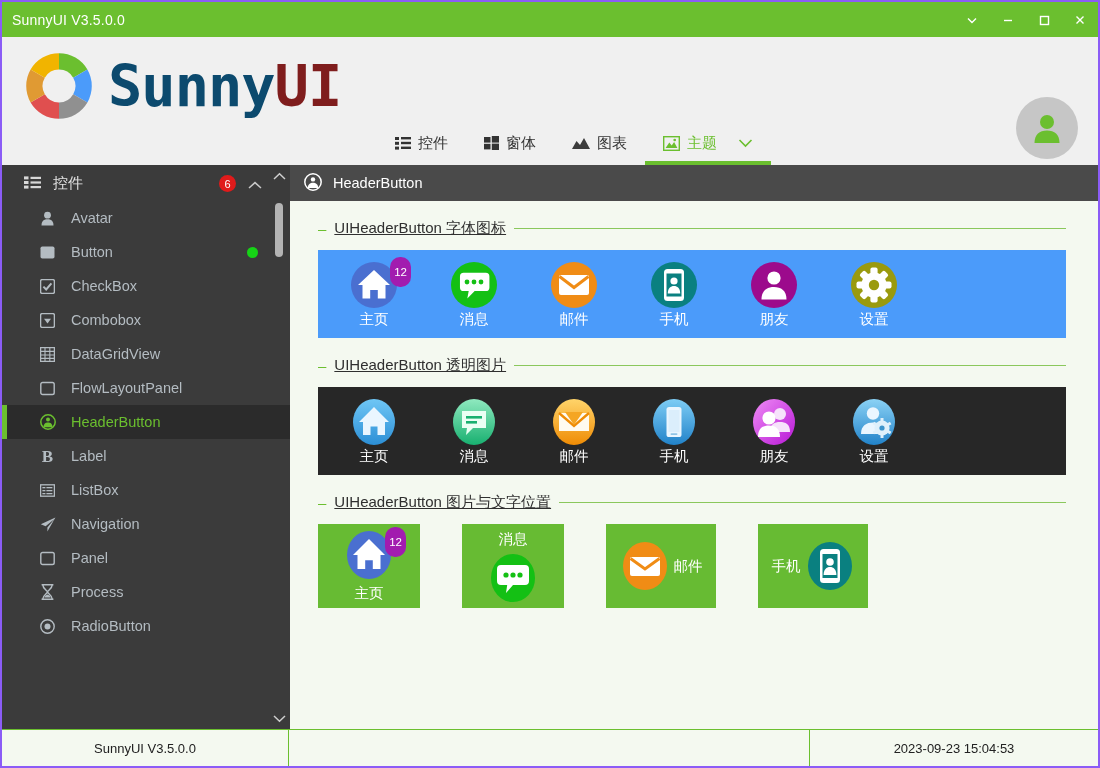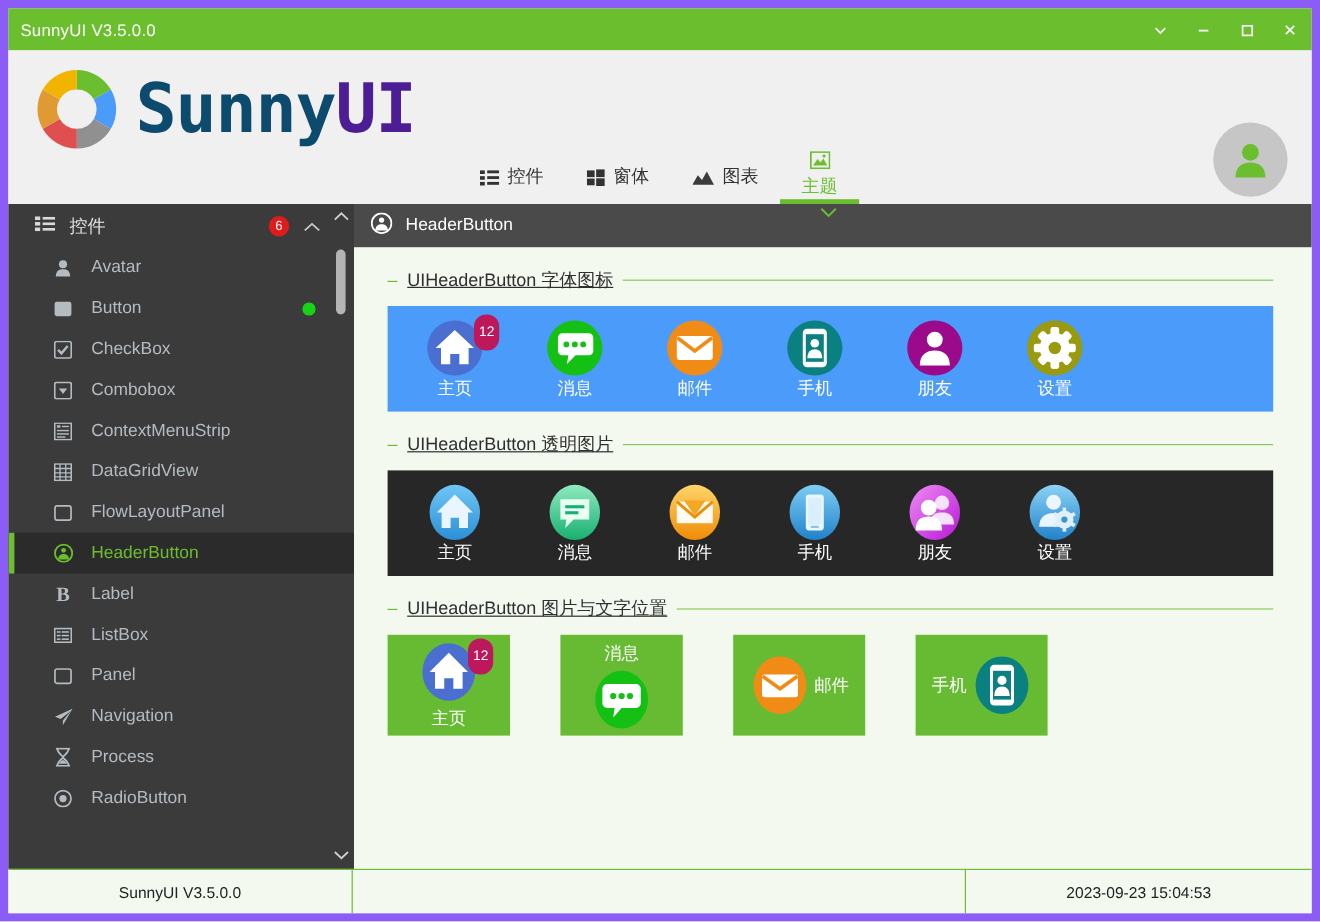--- a/index.html
+++ b/index.html
@@ -5,21 +5,21 @@
   * { box-sizing: border-box; margin: 0; padding: 0; }
   html, body {
     width: 1100px; height: 768px;
     font-family: "Liberation Sans", "DejaVu Sans", sans-serif;
     overflow: hidden;
     background: #f4f9f0;
   }
   #app {
     width: 1100px; height: 768px;
     position: relative;
-    border: 7px solid #8b5cf6;
+    border: 2px solid #8b5cf6;
     background: #f4f9f0;
     display: flex; flex-direction: column;
   }
 
   
   .titlebar {
     height: 35px; background: #6bbf2f;
     display: flex; align-items: center;
     flex: 0 0 35px;
     position: relative;
@@ -48,34 +48,34 @@
     position: absolute; left: 18px; top: 10px;
     display: flex; align-items: center; gap: 10px;
   }
   .logo-mark { width: 78px; height: 78px; position: relative; }
   .logo-text {
     font-family: "DejaVu Sans Mono", "Liberation Mono", monospace;
     font-size: 57px; font-weight: bold; letter-spacing: -1px;
     line-height: 1;
   }
   .logo-text .dark { color: #0c4a6e; }
-  .logo-text .green { color: #4c1d95; margin-top: 28px; }
+  .logo-text .green { color: #7f1d1d; margin-top: 28px; }
 
   .nav {
     position: absolute; left: 375px; bottom: 0;
     display: flex; align-items: flex-end; height: 44px;
   }
   .nav-item {
     height: 44px; display: flex; align-items: center; gap: 7px;
     padding: 0 18px 0 18px; position: relative;
     color: #333333; font-size: 15px; cursor: default;
     white-space: nowrap;
   }
   .nav-item .nav-label { line-height: 1; padding-bottom: 2px; }
-  .nav-item.selected { color: #6bbf2f; flex-direction: column; }
+  .nav-item.selected { color: #6bbf2f; }
   .nav-underline {
     position: absolute; left: 0; right: 0; bottom: 0; height: 4px;
     background: #6bbf2f;
   }
   .nav-icon { display: flex; align-items: center; }
 
   .avatar {
     position: absolute; right: 20px; top: 60px;
     width: 62px; height: 62px; border-radius: 50%;
     background: #c6c6c6;
@@ -171,21 +171,21 @@
 
   .hb {
     width: 100px; height: 84px;
     display: flex; flex-direction: column;
     align-items: center; justify-content: center;
     gap: 2px; position: relative; cursor: default;
   }
   .hb-label { color: #ffffff; font-size: 14.5px; line-height: 1.1; }
   .hb-icon { position: relative; width: 50px; height: 50px; }
   .hb-badge {
-    position: absolute; background: #be185d; color: #fff;
+    position: absolute; background: #a21caf; color: #fff;
     min-width: 19px; height: 30px; border-radius: 10px;
     font-size: 11.5px; display: flex; align-items: center; justify-content: center;
     padding: 0 4px; top: -3px; right: -12px; z-index: 3;
   }
 
   
   .tiles { display: flex; align-items: flex-start; gap: 42px; }
   .tile {
     background: #67bb33; width: 102px; height: 84px;
     display: flex; align-items: center; justify-content: center;
@@ -388,33 +388,20 @@
         <div class="side-item">
           <span class="si-icon">
             <svg width="15" height="15" viewBox="0 0 15 15">
                 <rect x="0.6" y="0.6" width="13.8" height="13.8" rx="1.6" fill="none" stroke="currentColor" stroke-width="1.4"></rect>
                 <path d="M4 5.8 L11 5.8 L7.5 10.4 Z" fill="currentColor"></path>
               </svg>
           </span>
           <span>Combobox</span>
         </div>
 
-        <div class="side-item">
-          <span class="si-icon">
-            <svg width="15" height="15" viewBox="0 0 15 15">
-                <rect x="0.6" y="0.6" width="13.8" height="13.8" fill="none" stroke="currentColor" stroke-width="1.3"></rect>
-                <rect x="2.4" y="2.4" width="3" height="2" fill="currentColor"></rect>
-                <rect x="6.6" y="2.8" width="5.8" height="1.2" fill="currentColor"></rect>
-                <rect x="2.4" y="6.2" width="10" height="1.2" fill="currentColor"></rect>
-                <rect x="2.4" y="9" width="10" height="1.2" fill="currentColor"></rect>
-                <rect x="2.4" y="11.6" width="7" height="1.2" fill="currentColor"></rect>
-              </svg>
-          </span>
-          <span>ContextMenuStrip</span>
-        </div>
 
         <div class="side-item">
           <span class="si-icon">
             <svg width="15" height="15" viewBox="0 0 15 15">
                 <rect x="0.6" y="0.6" width="13.8" height="13.8" fill="none" stroke="currentColor" stroke-width="1.3"></rect>
                 <path d="M0.6 4.4 H14.4 M0.6 8 H14.4 M0.6 11.4 H14.4 M5 0.6 V14.4 M9.8 0.6 V14.4" stroke="currentColor" stroke-width="1.1"></path>
               </svg>
           </span>
           <span>DataGridView</span>
         </div>
@@ -455,34 +442,34 @@
                 <rect x="6.4" y="7" width="6" height="1.3" fill="currentColor"></rect>
                 <rect x="2.4" y="10" width="3" height="1.3" fill="currentColor"></rect>
                 <rect x="6.4" y="10" width="6" height="1.3" fill="currentColor"></rect>
               </svg>
           </span>
           <span>ListBox</span>
         </div>
 
         <div class="side-item">
           <span class="si-icon">
+            <svg width="16" height="15" viewBox="0 0 16 15">
+                <path d="M15.4 0.6 L0.8 7.2 L5.6 9.2 L14.2 2.2 L7.4 10.4 L7.4 14.4 Z" fill="currentColor"></path>
+              </svg>
+          </span>
+          <span>Navigation</span>
+        </div>
+
+        <div class="side-item">
+          <span class="si-icon">
             <svg width="15" height="15" viewBox="0 0 15 15">
                 <rect x="0.8" y="1.5" width="13.4" height="12" rx="1.8" fill="none" stroke="currentColor" stroke-width="1.4"></rect>
               </svg>
           </span>
           <span>Panel</span>
-        </div>
-
-        <div class="side-item">
-          <span class="si-icon">
-            <svg width="16" height="15" viewBox="0 0 16 15">
-                <path d="M15.4 0.6 L0.8 7.2 L5.6 9.2 L14.2 2.2 L7.4 10.4 L7.4 14.4 Z" fill="currentColor"></path>
-              </svg>
-          </span>
-          <span>Navigation</span>
         </div>
 
         <div class="side-item">
           <span class="si-icon">
             <svg width="15" height="16" viewBox="0 0 15 16">
                 <path d="M1.6 0.8 H13.4 M1.6 15.2 H13.4" stroke="currentColor" stroke-width="1.5"></path>
                 <path d="M2.8 0.8 C2.8 5 7.5 6.6 7.5 8 C7.5 9.4 2.8 11 2.8 15.2 M12.2 0.8 C12.2 5 7.5 6.6 7.5 8 C7.5 9.4 12.2 11 12.2 15.2" stroke="currentColor" stroke-width="1.5" fill="none"></path>
                 <path d="M4.2 13.4 C4.8 11.6 7.5 10.4 7.5 10.4 C7.5 10.4 10.2 11.6 10.8 13.4 Z" fill="currentColor"></path>
               </svg>
           </span>

